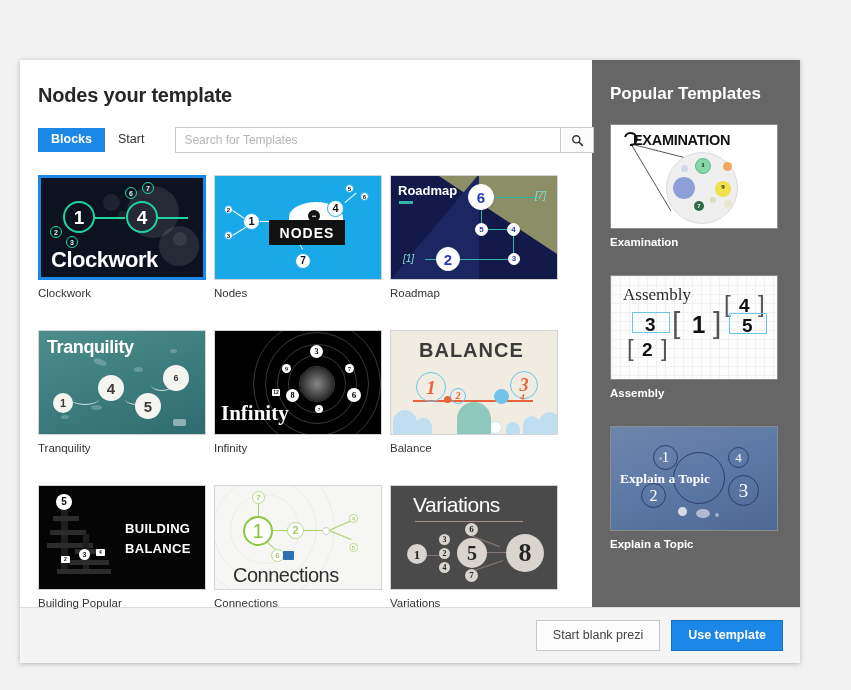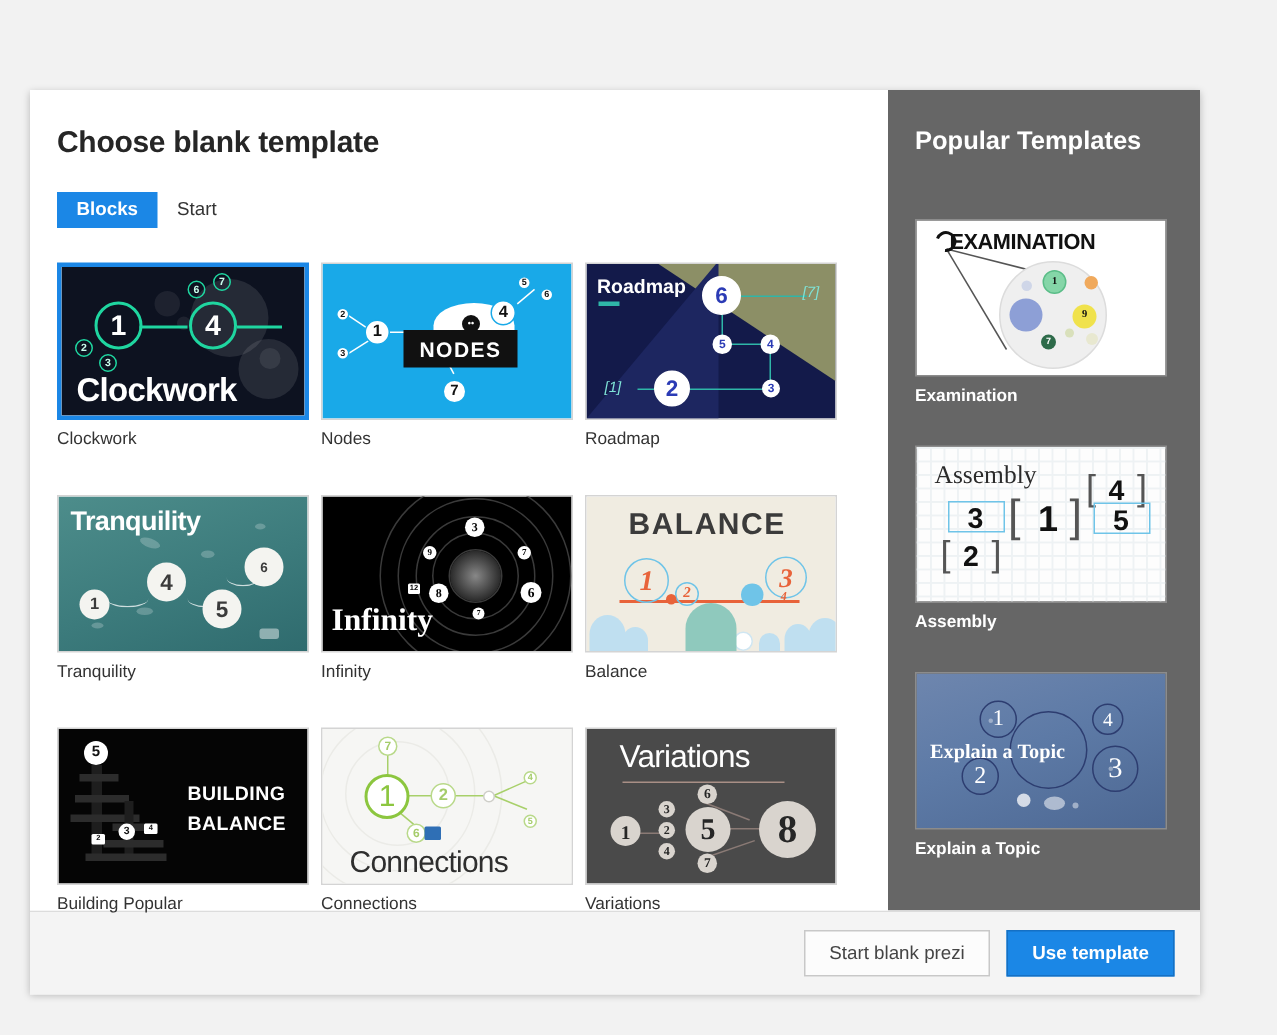--- a/index.html
+++ b/index.html
@@ -89,21 +89,21 @@
   }
 
   
   .sidebar {
     width: 208px;
     background: #666666;
     padding: 24px 0 0 18px;
   }
   .sidebar-title {
     font-size: 17px; font-weight: bold; color: #fff;
-    margin-bottom: 42px;
+    margin-bottom: 20px;
   }
   .side-card { margin-bottom: 27px; cursor: pointer; }
   .side-thumb {
     width: 168px; height: 105px;
     border: 1px solid #8c8c8c;
     position: relative; overflow: hidden;
   }
   .side-label {
     font-size: 11.5px; color: #fff; font-weight: bold; margin-top: 7px;
   }
@@ -268,25 +268,34 @@
               font-family:"Liberation Serif", serif; font-weight:normal; }
   .t-exp .spark { position:absolute; border-radius:50%; background:rgba(255,255,255,.75); }
 </style>
 </head>
 <body>
 
 <div class="dialog">
   <div class="dialog-body">
 
     <div class="main-pane">
-      <h1 class="page-title">Choose blank template</h1>
+      <h1 class="page-title">Nodes your template</h1>
 
       <div class="filter-row">
         <div class="tab active">Blocks</div>
         <div class="tab">Start</div>
+        <div class="search-wrap">
+          <input class="search-input" type="text" placeholder="Search for Templates" style="">
+          <div class="search-btn">
+            <svg width="13" height="13" viewBox="0 0 16 16">
+              <circle cx="6.5" cy="6.5" r="4.4" fill="none" stroke="#333" stroke-width="1.7"></circle>
+              <line x1="9.8" y1="9.8" x2="14" y2="14" stroke="#333" stroke-width="1.9" stroke-linecap="round"></line>
+            </svg>
+          </div>
+        </div>
       </div>
 
       <div class="grid">
 
         <div class="card selected">
           <div class="thumb">
             <div class="art t-clock">
               <div class="blob" style="width:52px;height:52px;left:86px;top:8px;"></div>
               <div class="blob" style="width:40px;height:40px;left:118px;top:48px;"></div>
               <div class="blob" style="width:17px;height:17px;left:62px;top:16px;opacity:.7;"></div>

